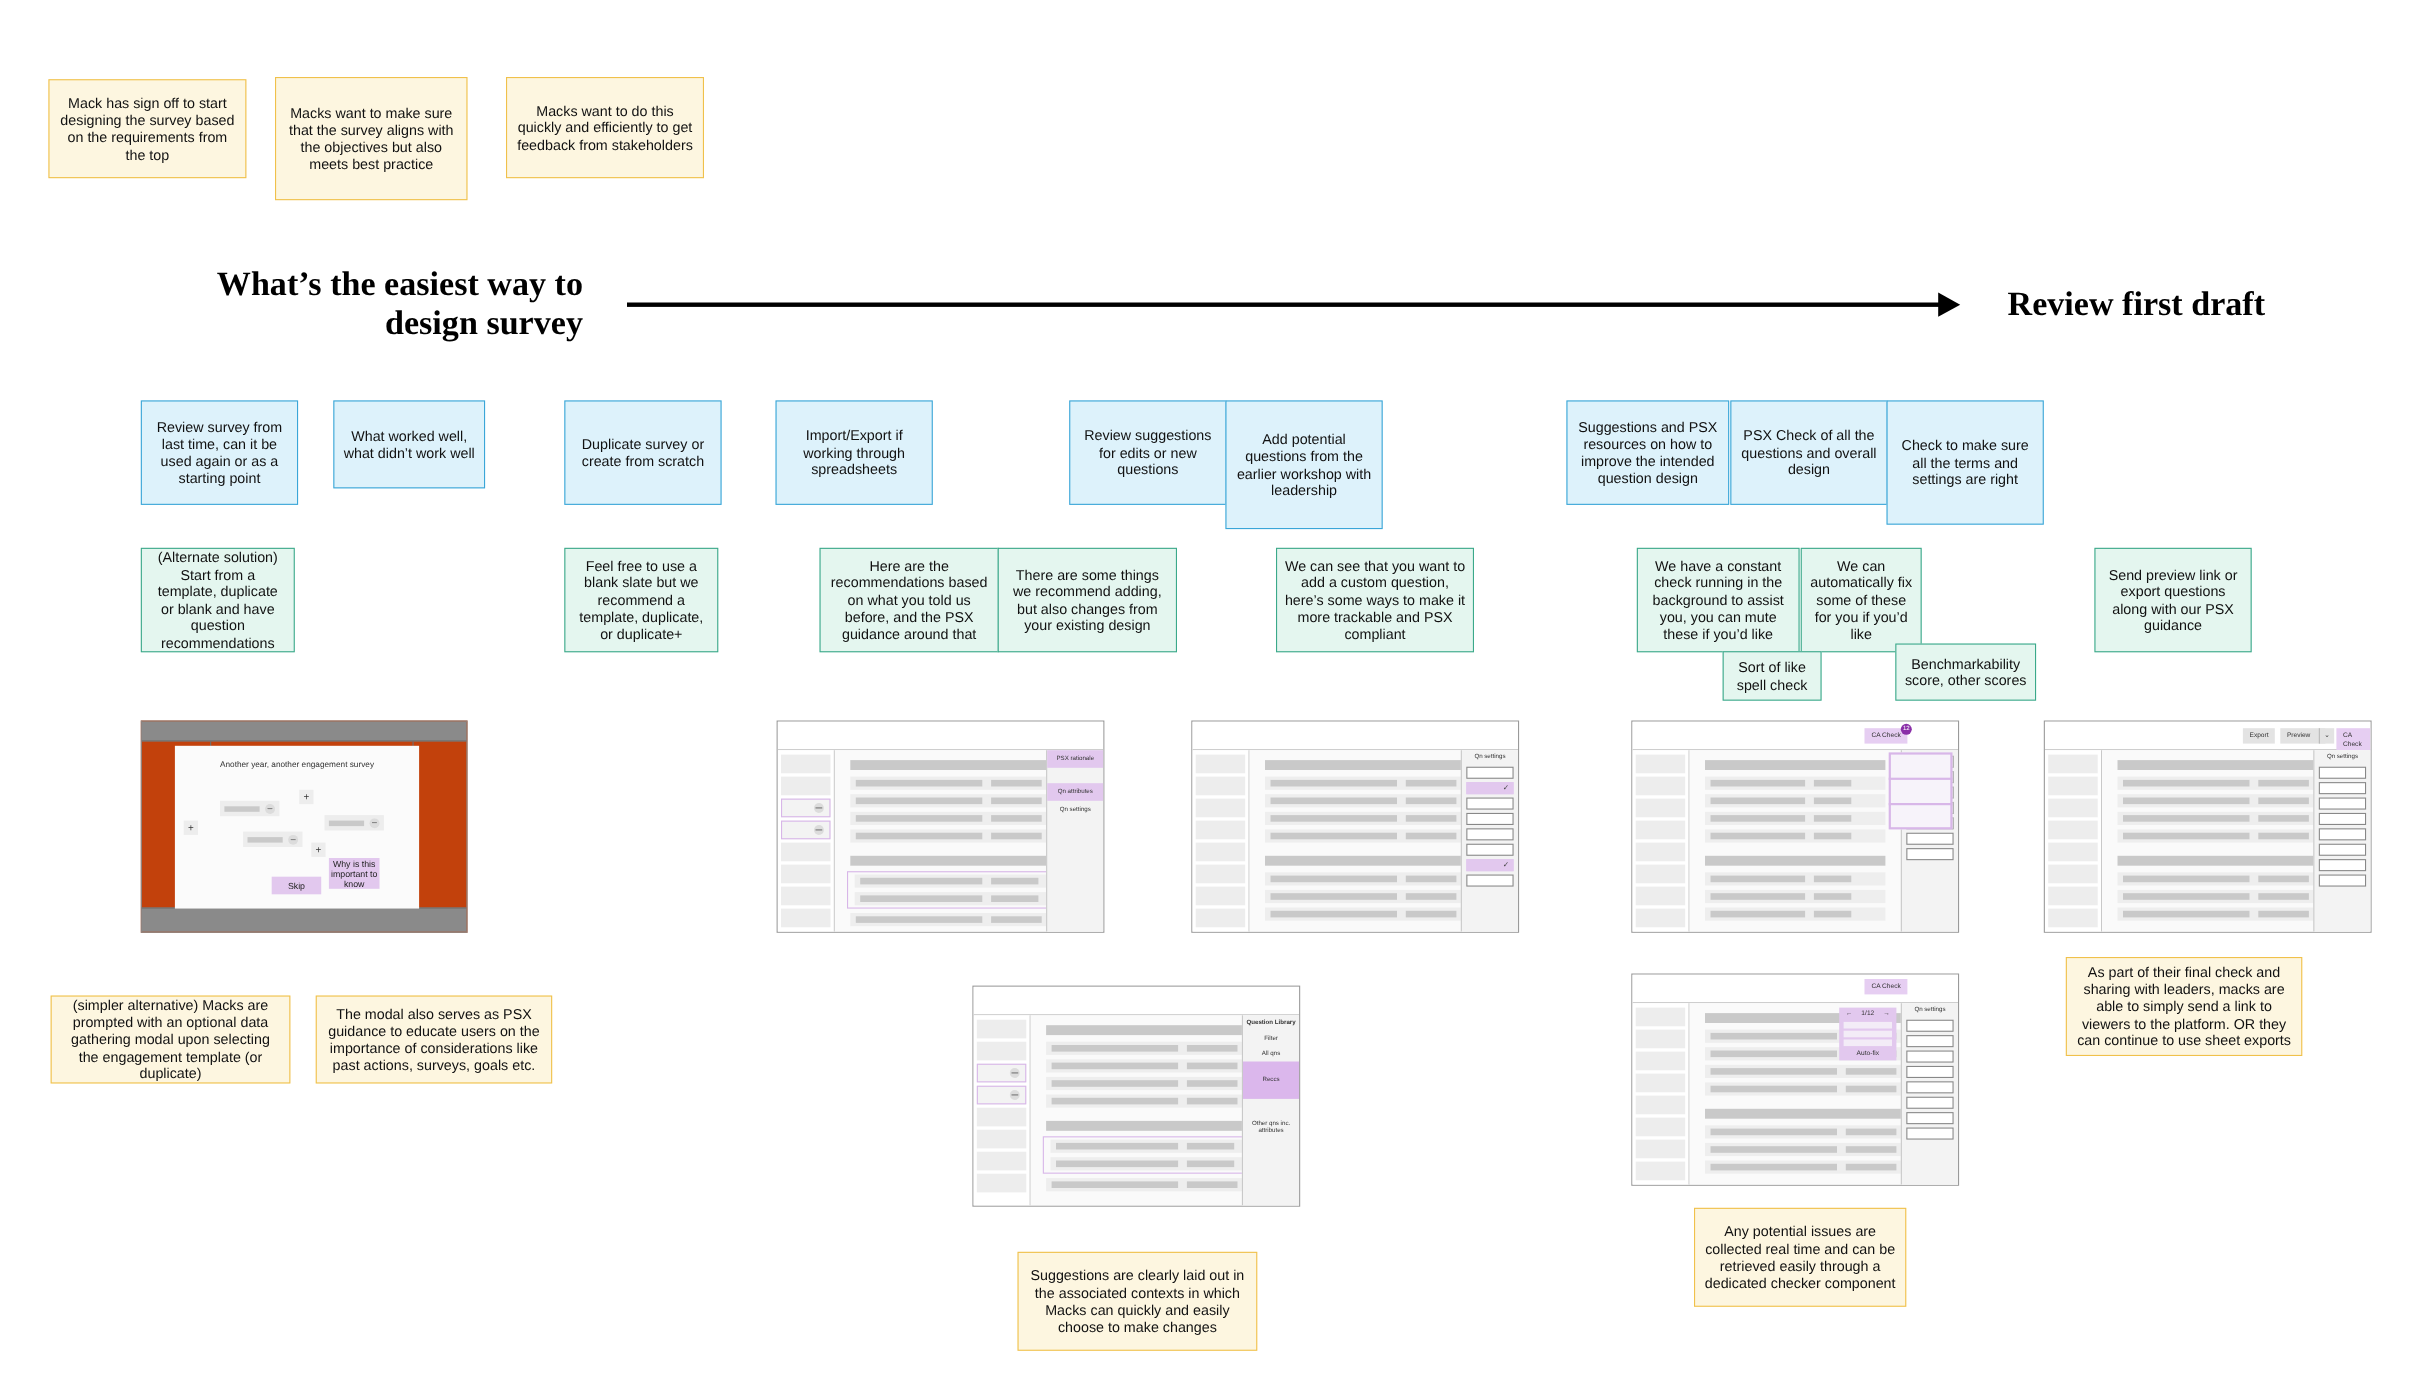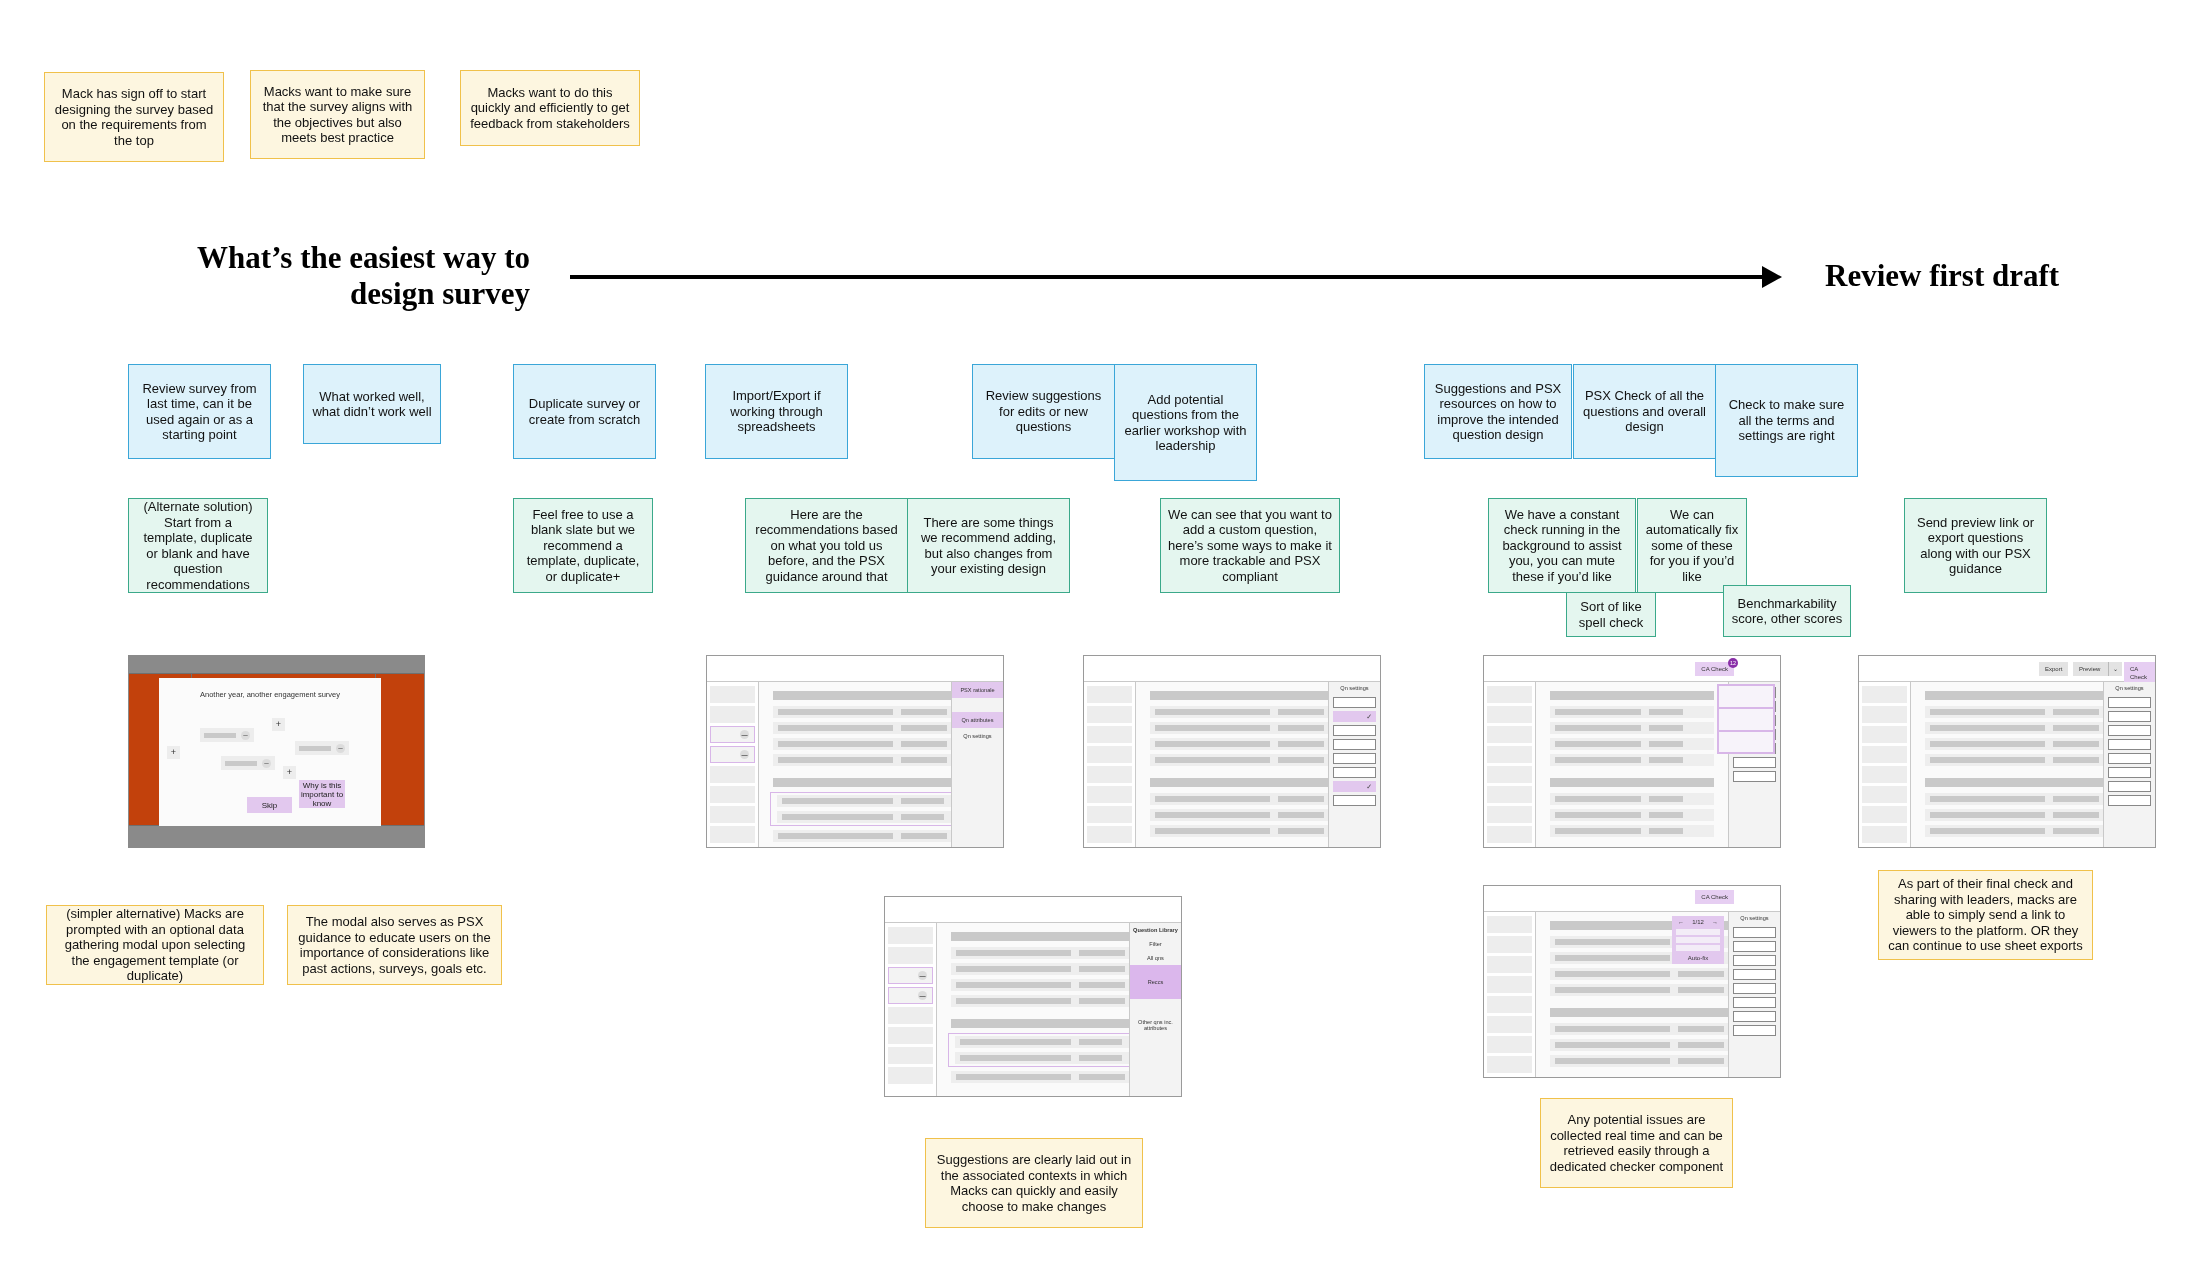--- a/index.html
+++ b/index.html
@@ -157,24 +157,24 @@
   .purplebtn { position:absolute; background:#e2c8ee; font-size:8px; color:#222; display:flex;align-items:center;justify-content:center;text-align:center;line-height:9px;}
 </style>
 </head>
 <body>
 
 <div id="canvas">
 
   <div class="note" style="left:44px;top:72px;width:180px;height:90px;">
     <span>Mack has sign off to start designing the survey based on the requirements from the top</span>
   </div>
-  <div class="note" style="left:250px;top:70px;width:175px;height:89px;">
+  <div class="note" style="left:250px;top:70px;width:175px;height:112px;">
     <span>Macks want to make sure that the survey aligns with the objectives but also meets best practice</span>
   </div>
-  <div class="note" style="left:460px;top:70px;width:180px;height:76px;">
+  <div class="note" style="left:460px;top:70px;width:180px;height:92px;">
     <span>Macks want to do this quickly and efficiently to get feedback from stakeholders</span>
   </div>
 
   <div class="headline left" style="left:150px;top:240px;width:380px;">
     <span>What’s the easiest way to design survey</span>
   </div>
   <div class="arrow-line" style="left:570px;top:275px;width:1200px;"></div>
   <div class="arrow-head" style="left:1762px;top:266px;"></div>
   <div class="headline" style="left:1825px;top:258px;width:320px;">
     <span>Review first draft</span>

